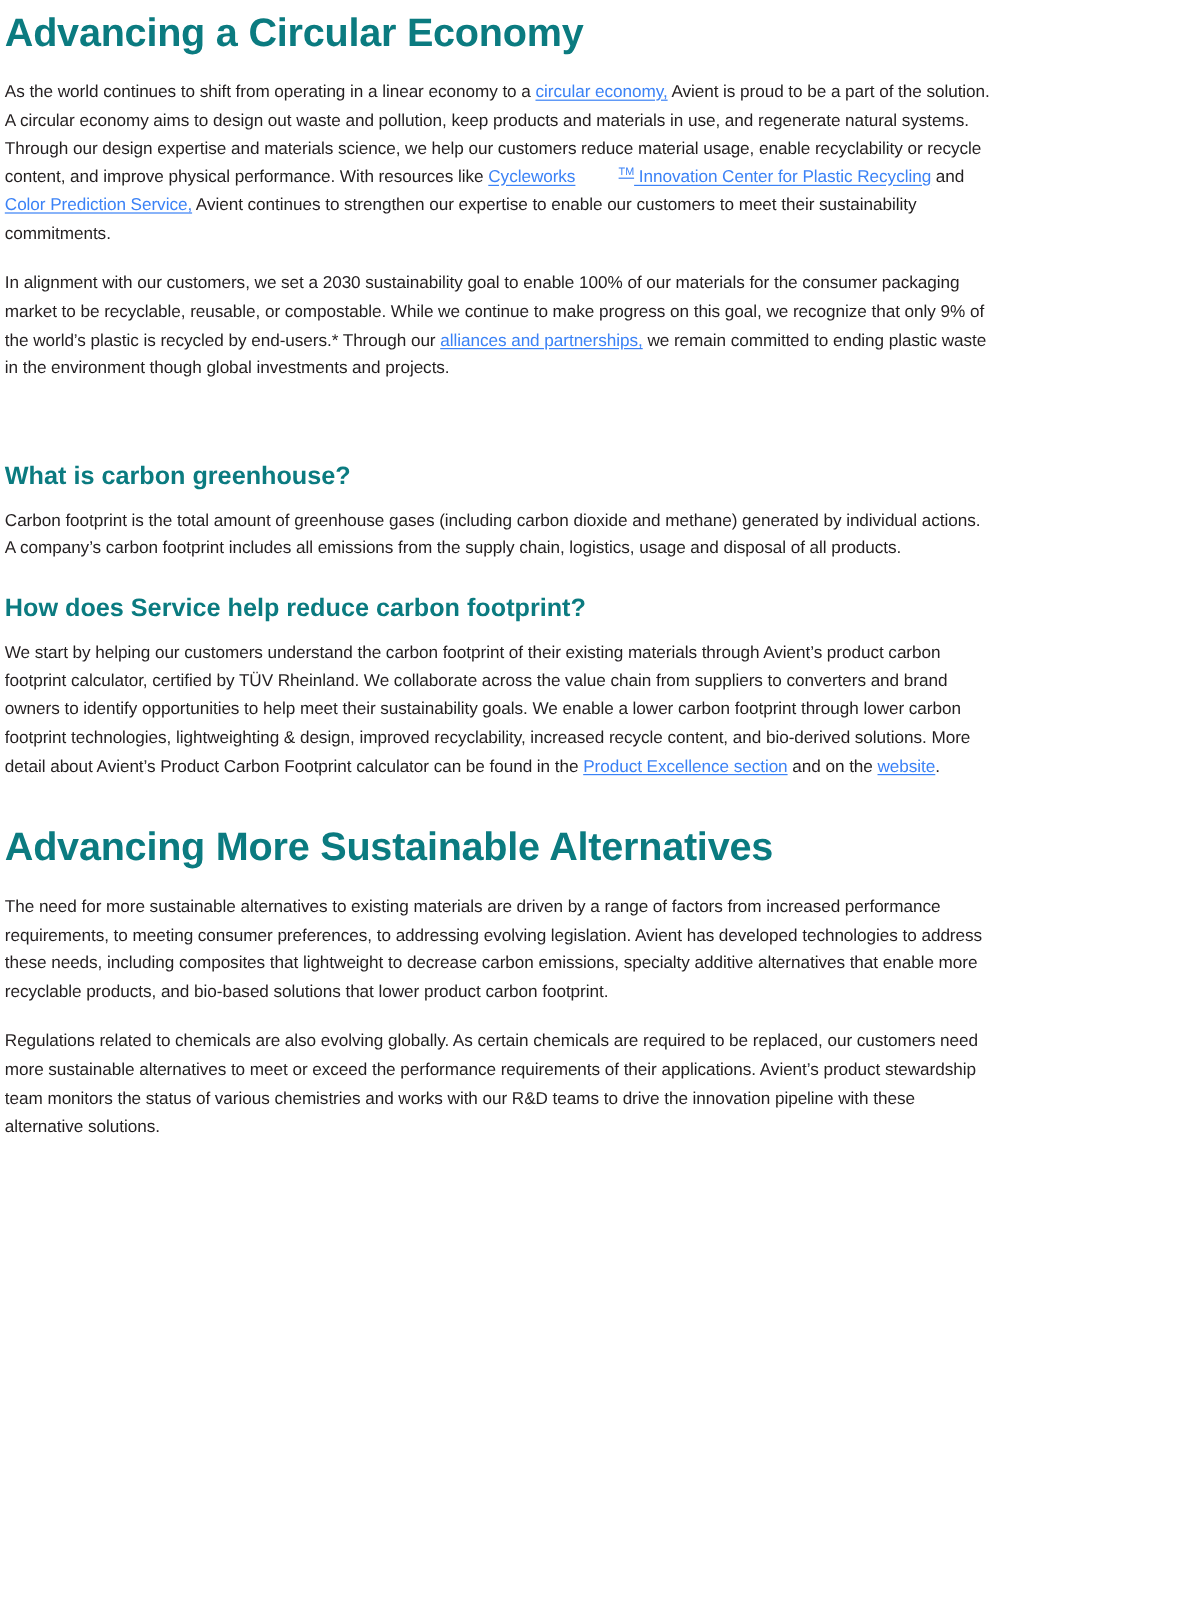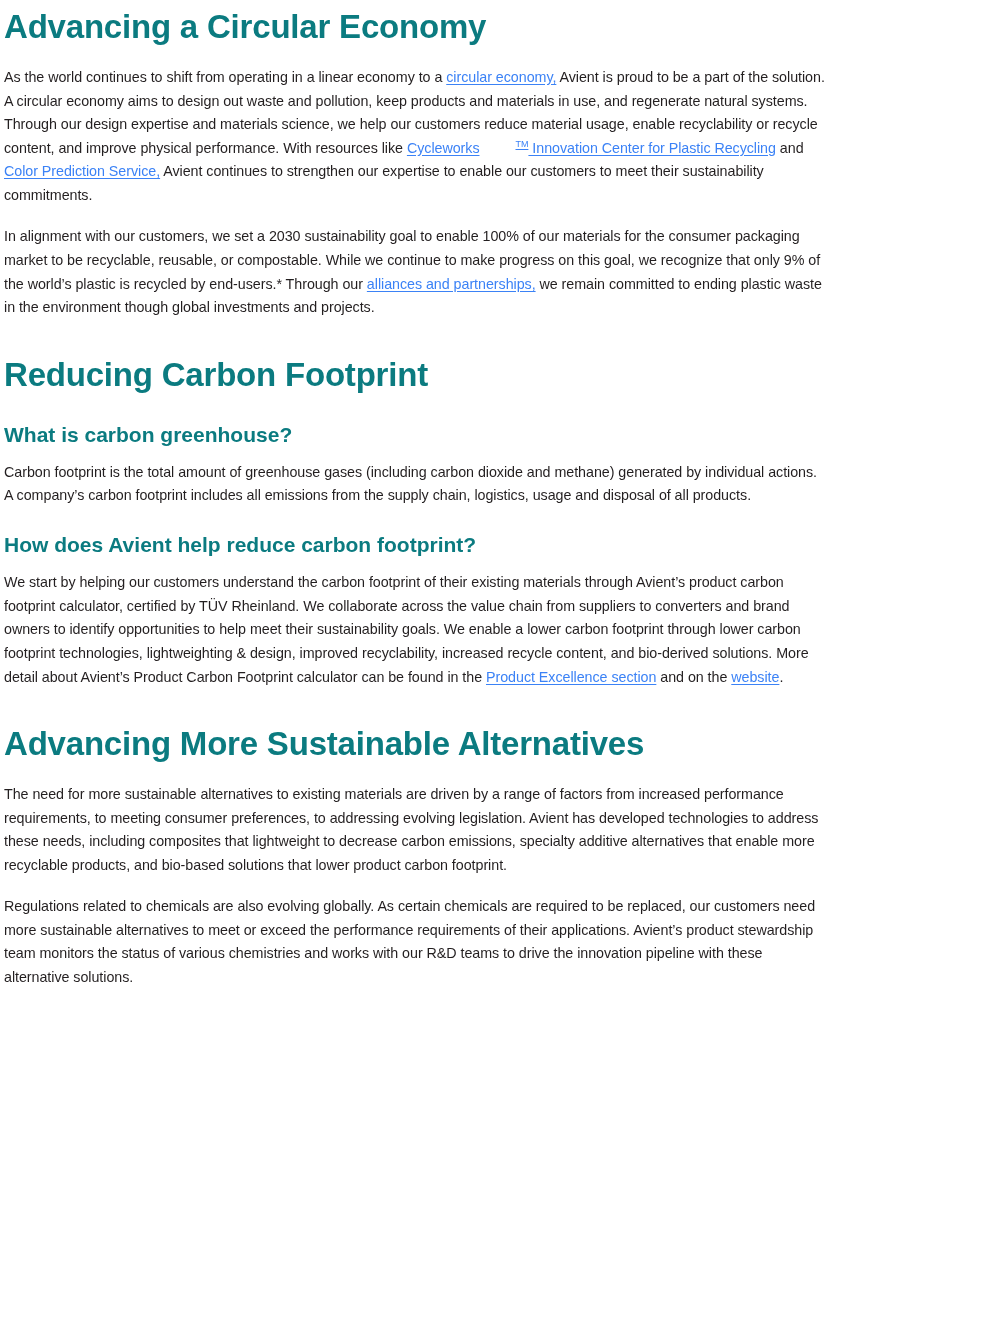--- a/index.html
+++ b/index.html
@@ -71,29 +71,28 @@
   <div class="top-pad"></div>
 
   <h1 class="section-title">Advancing a Circular Economy</h1>
   <div class="gap-title-body"></div>
   <p class="body-text"><span>As the world continues to shift from operating in a linear economy to a </span><span class="link">circular economy,</span><span> Avient is proud to be a part of the solution. A circular economy aims to design out waste and pollution, keep products and materials in use, and regenerate natural systems. Through our design expertise and materials science, we help our customers reduce material usage, enable recyclability or recycle content, and improve physical performance. With resources like </span><span class="link">Cycleworks</span><span class="sup link">TM</span><span class="link"> Innovation Center for Plastic Recycling</span><span> and </span><span class="link">Color Prediction Service,</span><span> Avient continues to strengthen our expertise to enable our customers to meet their sustainability commitments.</span></p>
   <div class="gap-para"></div>
   <p class="body-text"><span>In alignment with our customers, we set a 2030 sustainability goal to enable 100% of our materials for the consumer packaging market to be recyclable, reusable, or compostable. While we continue to make progress on this goal, we recognize that only 9% of the world’s plastic is recycled by end-users.* Through our </span><span class="link">alliances and partnerships,</span><span> we remain committed to ending plastic waste in the environment though global investments and projects.</span></p>
 
   <div class="gap-block-lg"></div>
 
-  <h1 class="section-title">Reducing Carbon Footprint</h1>
   <div class="gap-sub-gap"></div>
   <h2 class="sub-title">What is carbon greenhouse?</h2>
   <div class="gap-sub-body"></div>
   <p class="body-text"><span>Carbon footprint is the total amount of greenhouse gases (including carbon dioxide and methane) generated by individual actions. A company’s carbon footprint includes all emissions from the supply chain, logistics, usage and disposal of all products.</span></p>
 
   <div class="gap-block-md"></div>
 
-  <h2 class="sub-title">How does Avient help reduce carbon footprint?</h2>
+  <h2 class="sub-title">How does Service help reduce carbon footprint?</h2>
   <div class="gap-sub-body"></div>
   <p class="body-text"><span>We start by helping our customers understand the carbon footprint of their existing materials through Avient’s product carbon footprint calculator, certified by TÜV Rheinland. We collaborate across the value chain from suppliers to converters and brand owners to identify opportunities to help meet their sustainability goals. We enable a lower carbon footprint through lower carbon footprint technologies, lightweighting &amp; design, improved recyclability, increased recycle content, and bio-derived solutions. More detail about Avient’s Product Carbon Footprint calculator can be found in the </span><span class="link">Product Excellence section</span><span> and on the </span><span class="link">website</span><span>.</span></p>
 
   <div class="gap-block-lg"></div>
 
   <h1 class="section-title">Advancing More Sustainable Alternatives</h1>
   <div class="gap-title-body"></div>
   <p class="body-text"><span>The need for more sustainable alternatives to existing materials are driven by a range of factors from increased performance requirements, to meeting consumer preferences, to addressing evolving legislation. Avient has developed technologies to address these needs, including composites that lightweight to decrease carbon emissions, specialty additive alternatives that enable more recyclable products, and bio-based solutions that lower product carbon footprint.</span></p>
   <div class="gap-para"></div>
   <p class="body-text"><span>Regulations related to chemicals are also evolving globally. As certain chemicals are required to be replaced, our customers need more sustainable alternatives to meet or exceed the performance requirements of their applications. Avient’s product stewardship team monitors the status of various chemistries and works with our R&amp;D teams to drive the innovation pipeline with these alternative solutions.</span></p>

